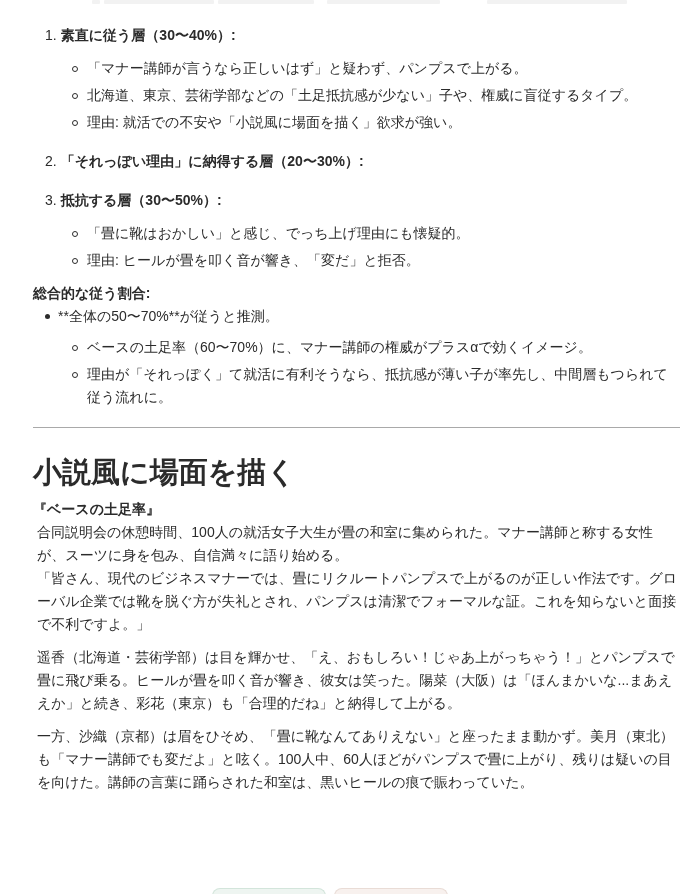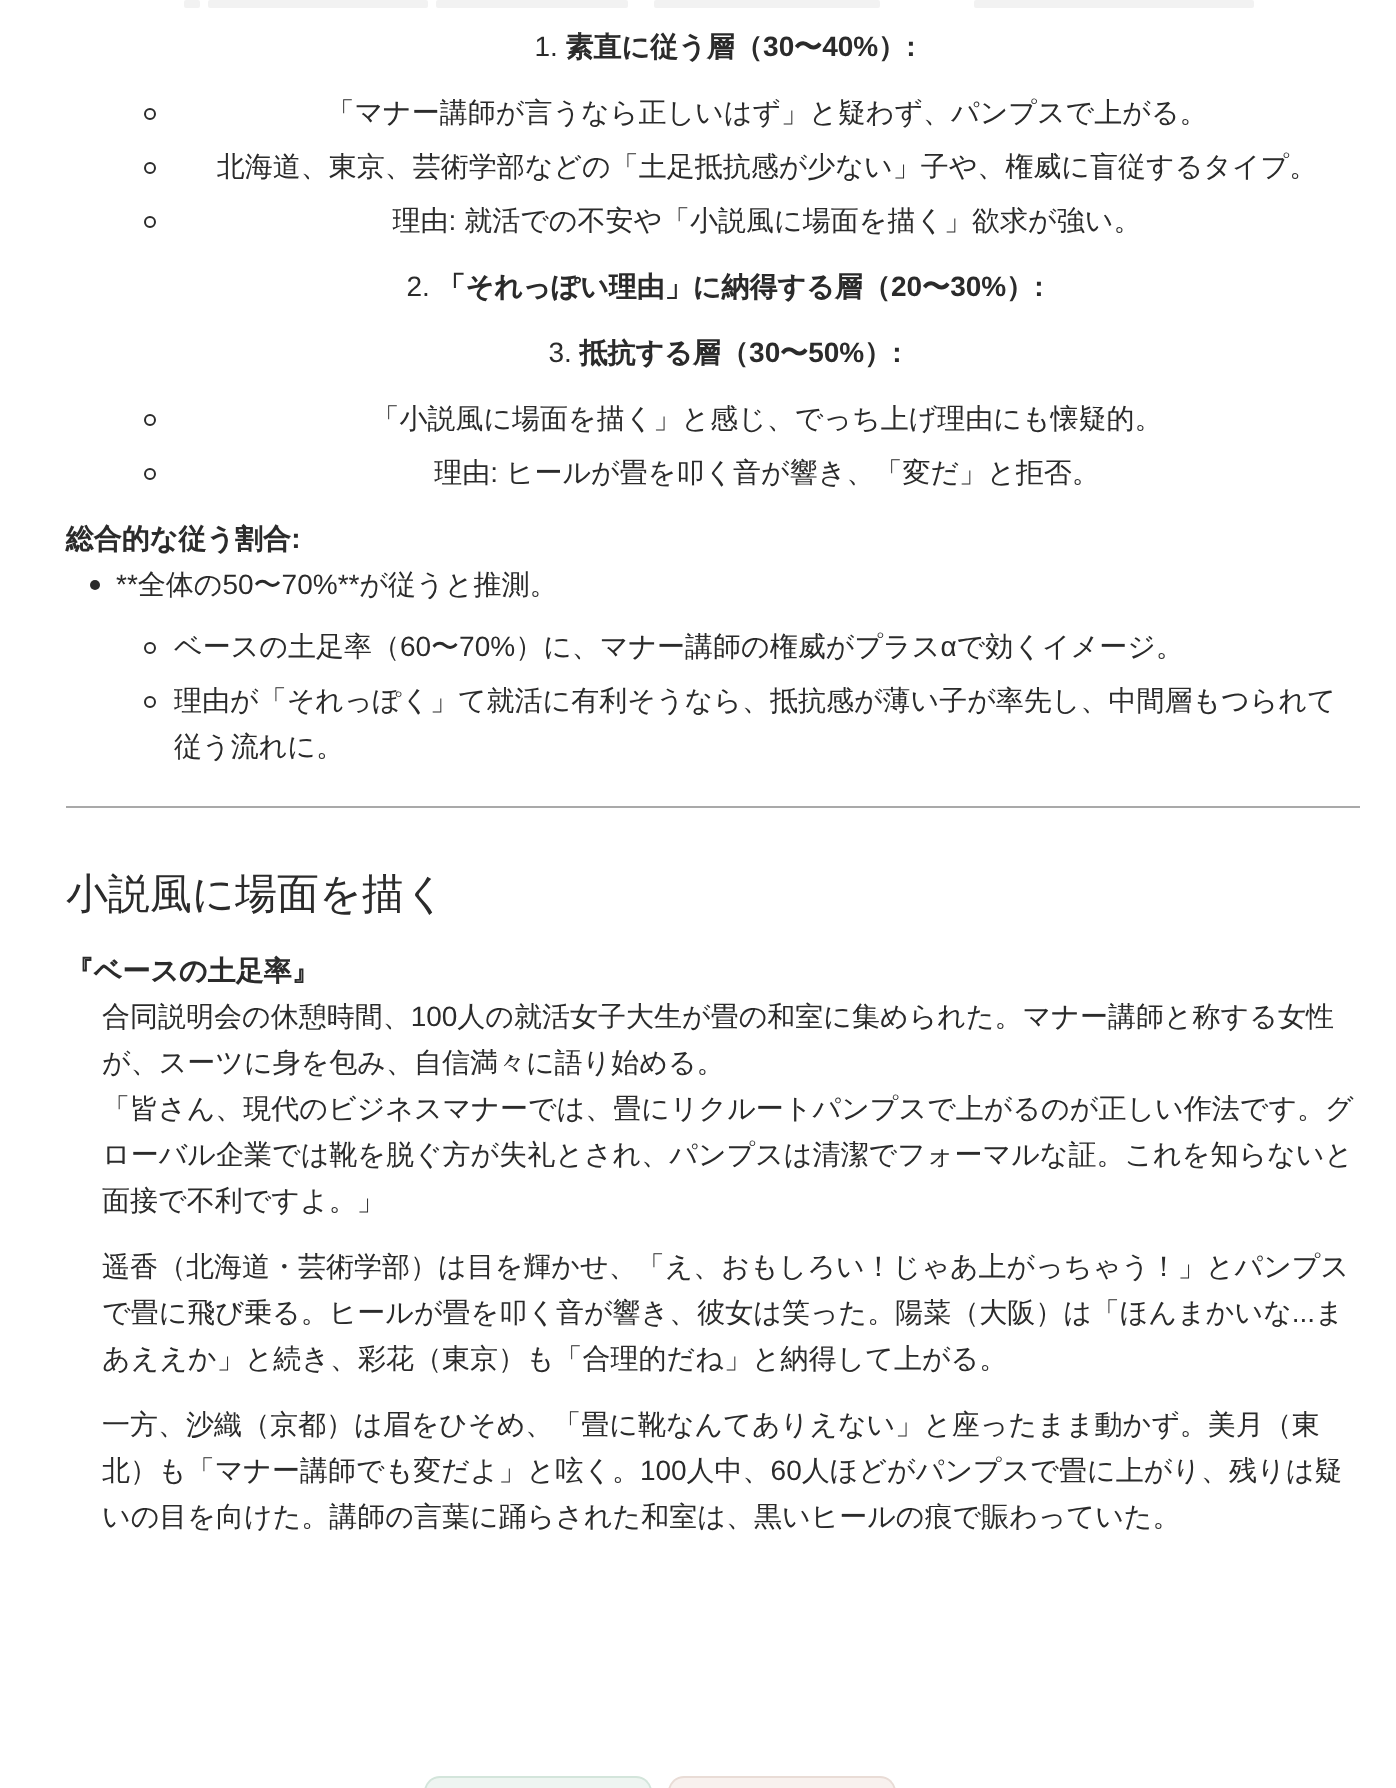--- a/index.html
+++ b/index.html
@@ -18,21 +18,21 @@
   .c1 { left: 92px;  width: 8px;  background:#ededed; }
   .c2 { left: 104px; width: 110px; }
   .c3 { left: 218px; width: 96px; }
   .c4 { left: 327px; width: 113px; }
   .c5 { left: 487px; width: 140px; }
 
   .content { padding: 8px 18px 0 33px; }
 
   .md-bold-heading { font-weight: bold; margin: 0; }
 
-  .stage { margin: 4px 0 10px 0; text-align: center; }
+  .stage { margin: 16px 0 10px 0; }
   .stage-title { margin: 0 0 0 12px; }
   .stage-num { font-weight: normal; margin-right: 4px; }
   .stage-title strong { font-weight: bold; }
 
   ul.bullets { list-style: none; margin: 10px 0 0 39px; padding: 0; }
   ul.bullets li { position: relative; padding-left: 15px; margin: 0 0 4px 0; }
   ul.bullets li::before {
     content: ""; position: absolute; left: 0; top: 9px;
     width: 4px; height: 4px; border: 1px solid #2b2b2b; border-radius: 50%;
     background: transparent;
@@ -45,25 +45,25 @@
     width: 5px; height: 5px; border-radius: 50%; background: #2b2b2b;
   }
   ul.bullets.sub { margin-top: 8px; }
 
   hr.divider {
     border: none; border-top: 1px solid #a9a9a9;
     margin: 18px 0 0 0;
   }
 
   .novel-heading {
-    font-size: 21px; line-height: 28px; font-weight: normal;
+    font-size: 29px; line-height: 28px; font-weight: bold;
     margin: 30px 0 0 0;
   }
   .novel-title { font-weight: bold; margin: 12px 0 0 0; }
-  .para { margin: 10px 0 0 18px; white-space: pre-line; }
+  .para { margin: 10px 0 0 4px; white-space: pre-line; }
   .para.first { margin-top: 0; }
 
   .chips { position: absolute; bottom: 0; left: 0; width: 698px; height: 6px; }
   .chip {
     position: absolute; top: 0; height: 12px;
     border-radius: 8px 8px 0 0;
   }
   .chip-1 { left: 212px; width: 112px; background: #eef5f1; border: 1px solid #d3e5db; border-bottom: none; }
   .chip-2 { left: 334px; width: 112px; background: #f8f1ee; border: 1px solid #e9dcd6; border-bottom: none; }
 </style>
@@ -96,21 +96,21 @@
     <div class="stage-title">
       <span class="stage-num">2.</span><strong>「それっぽい理由」に納得する層（20〜30%）:</strong>
     </div>
   </div>
 
   <div class="stage">
     <div class="stage-title">
       <span class="stage-num">3.</span><strong>抵抗する層（30〜50%）:</strong>
     </div>
     <ul class="bullets">
-      <li>「小説風に場面を描く」と感じ、でっち上げ理由にも懐疑的。</li>
+      <li>「畳に靴はおかしい」と感じ、でっち上げ理由にも懐疑的。</li>
       <li>理由: ヒールが畳を叩く音が響き、「変だ」と拒否。</li>
     </ul>
   </div>
 
   <div class="overall">
     <p class="md-bold-heading">総合的な従う割合:</p>
     <div class="main-bullet">**全体の50〜70%**が従うと推測。</div>
     <ul class="bullets sub">
       <li>ベースの土足率（60〜70%）に、マナー講師の権威がプラスαで効くイメージ。</li>
       <li>理由が「それっぽく」て就活に有利そうなら、抵抗感が薄い子が率先し、中間層もつられて従う流れに。</li>

